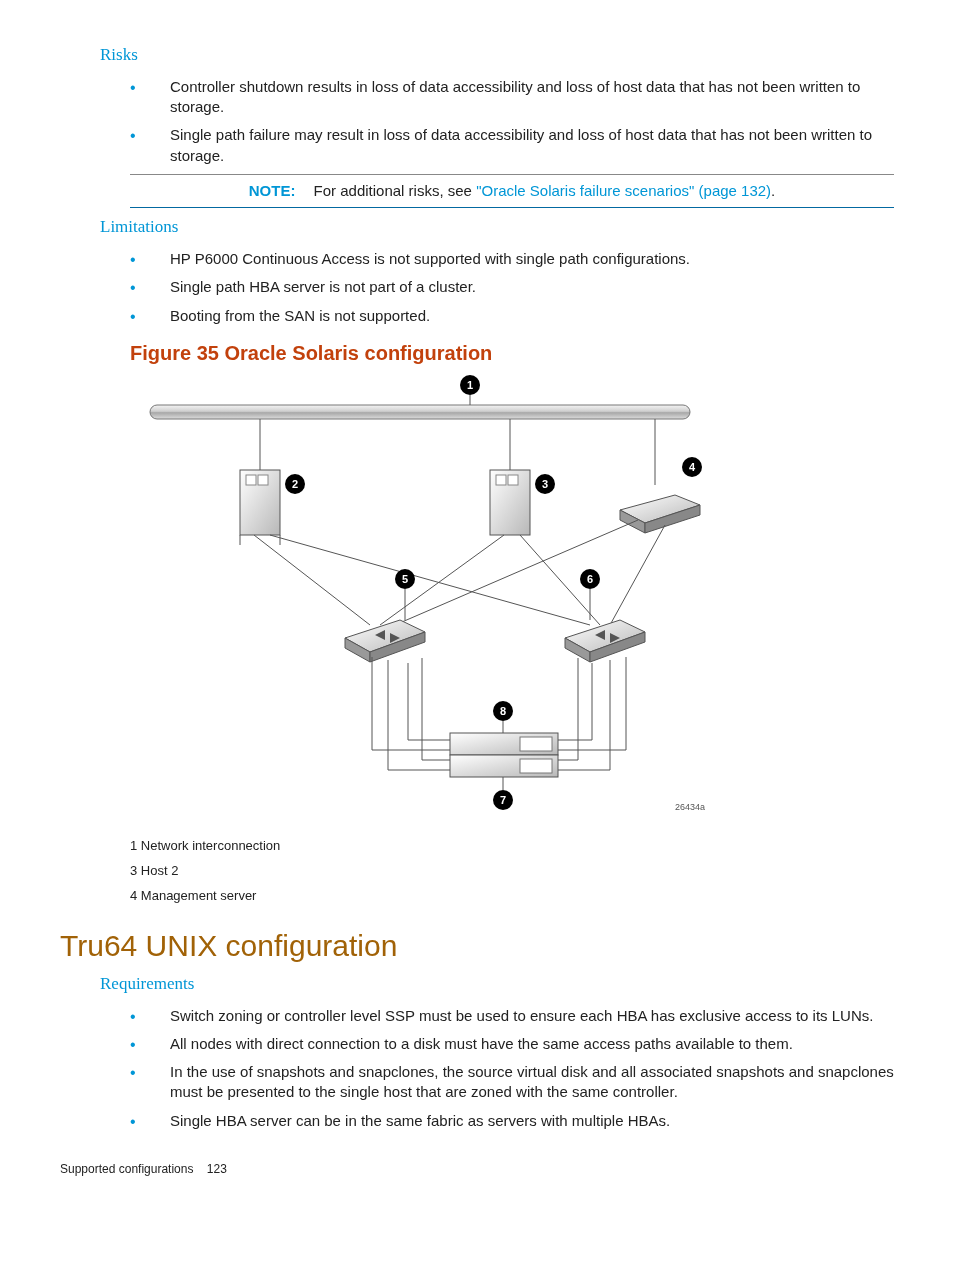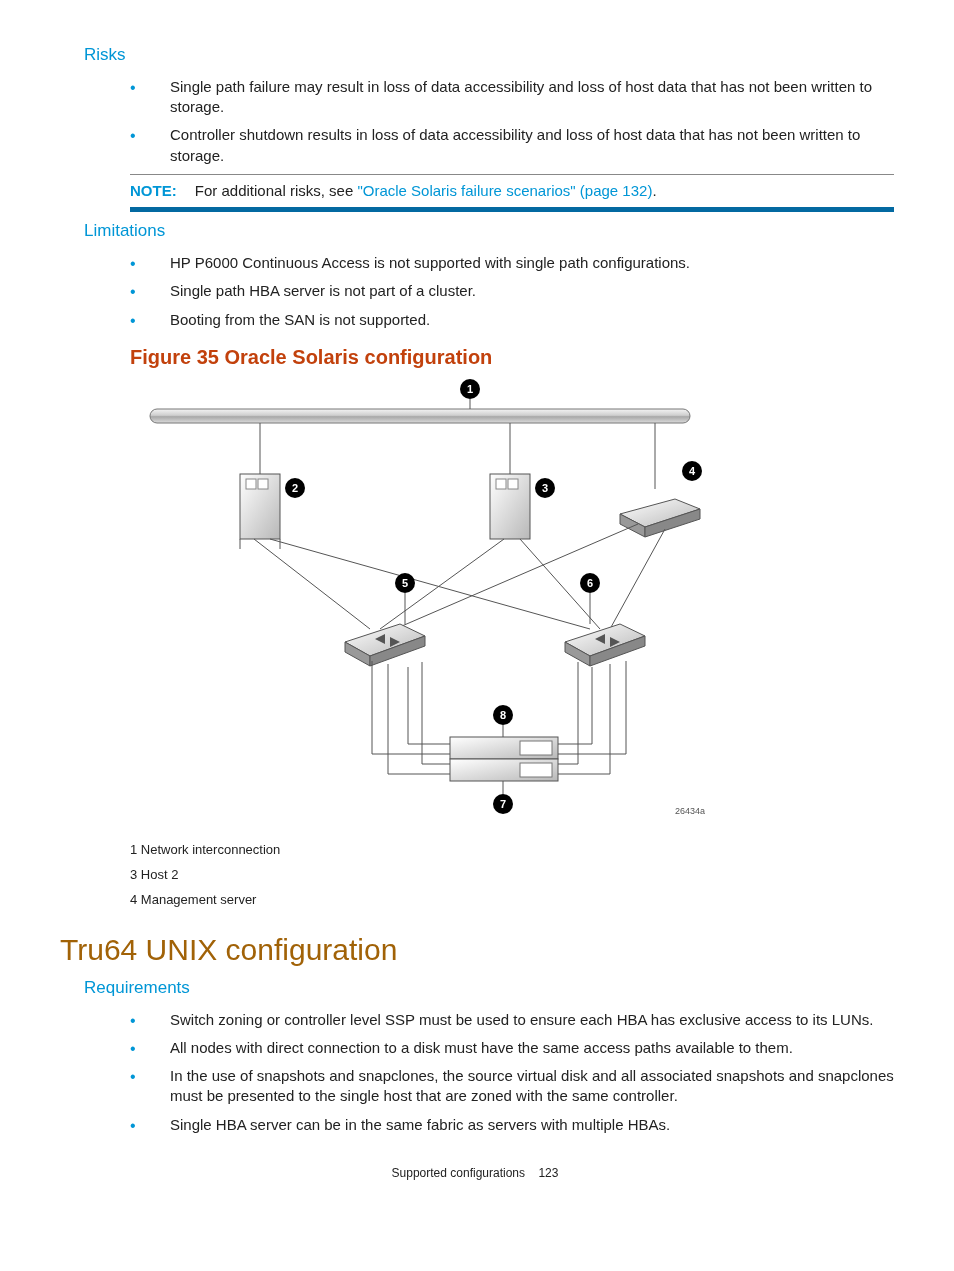--- a/index.html
+++ b/index.html
@@ -8,21 +8,22 @@
     color: #222;
     margin: 0;
     padding: 40px 60px 30px 60px;
     width: 834px;
     line-height: 1.35;
   }
   .h3 {
     color: #0096D6;
     font-size: 17px;
     font-weight: normal;
-    margin: 4px 0 10px 24px;
+    margin: 4px 0 10px 40px;
+    font-family: Liberation Serif, serif;
   }
   .h2 {
     color: #a16207;
     font-size: 30px;
     font-weight: normal;
     margin: 18px 0 6px 0;
   }
   ul.bul {
     margin: 2px 0 6px 70px;
     padding: 0;
@@ -37,22 +38,23 @@
     content: "•";
     color: #0096D6;
     position: absolute;
     left: 0;
     top: 0;
     font-size: 16px;
   }
   .notebox {
     margin: 6px 0 8px 70px;
     border-top: 1px solid #888;
-    border-bottom: 5px solid #0369a1;
+    border-bottom: 1px solid #0369a1;
     padding: 6px 0;
+    text-align: center;
   }
   .note-label {
     color: #0096D6;
     font-weight: bold;
     margin-right: 14px;
   }
   .link { color: #0096D6; }
   .fig-caption {
     color: #c2410c;
     font-weight: bold;
@@ -64,21 +66,21 @@
     width: 580px;
   }
   .legend {
     display: flex;
     margin: 14px 0 0 70px;
     font-size: 13px;
     line-height: 1.9;
   }
   .legend-col { flex: 1; }
   .footer {
-    text-align: center;
+    text-align: left;
     font-size: 12px;
     margin-top: 30px;
     margin-right: 4px;
   }
   svg text.num {
     fill: #fff;
     font-size: 11px;
     font-weight: bold;
     text-anchor: middle;
     dominant-baseline: central;
@@ -87,22 +89,22 @@
     fill: #555;
     font-size: 9px;
     text-anchor: end;
   }
 </style>
 </head>
 <body>
 
 <div class="h3">Risks</div>
 <ul class="bul">
+  <li>Controller shutdown results in loss of data accessibility and loss of host data that has not been written to storage.</li>
   <li>Single path failure may result in loss of data accessibility and loss of host data that has not been written to storage.</li>
-  <li>Controller shutdown results in loss of data accessibility and loss of host data that has not been written to storage.</li>
 </ul>
 
 <div class="notebox">
   <span class="note-label">NOTE:</span>
   <span>For additional risks, see </span><span class="link">"Oracle Solaris failure scenarios" (page 132)</span><span>.</span>
 </div>
 
 <div class="h3">Limitations</div>
 <ul class="bul">
   <li>HP P6000 Continuous Access is not supported with single path configurations.</li>

